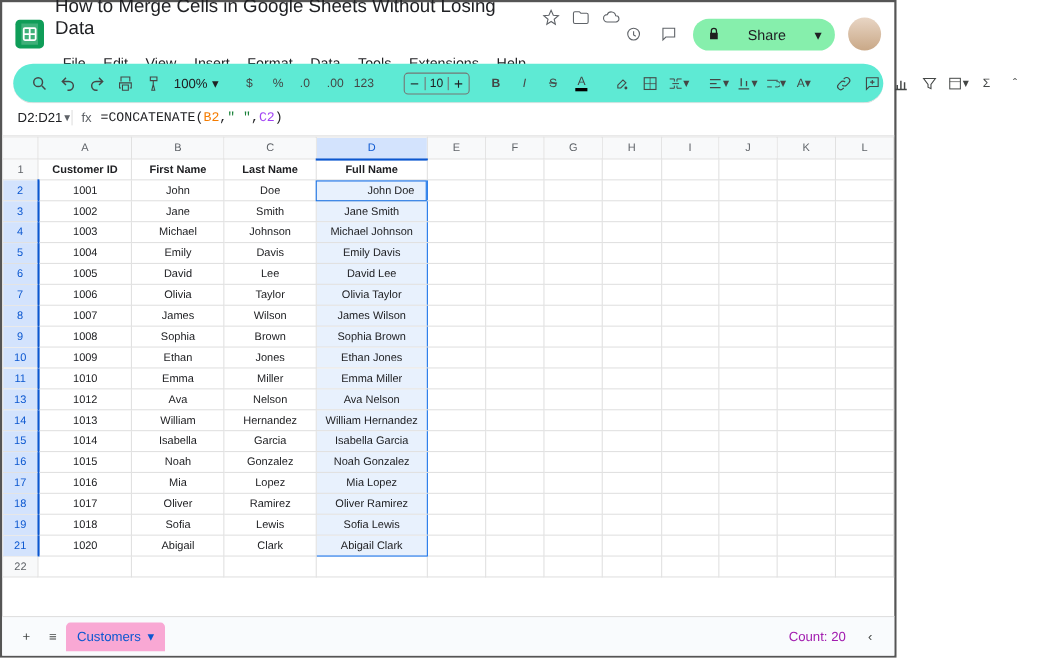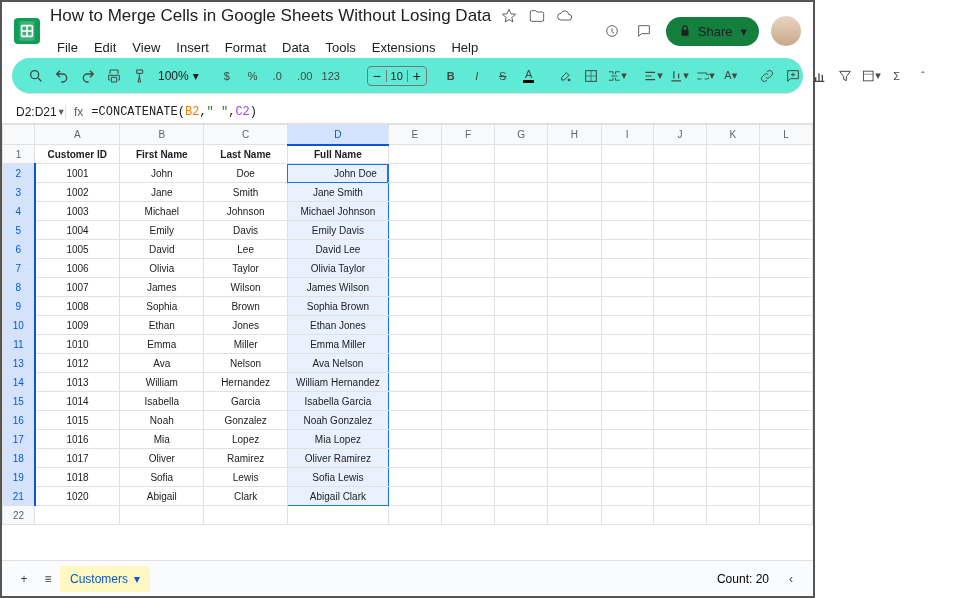--- a/index.html
+++ b/index.html
@@ -11,39 +11,39 @@
 .logo { width: 26px; height: 26px; background: #0f9d58; border-radius: 4px; margin-right: 10px; display: flex; align-items: center; justify-content: center; color: #fff; font-size: 14px; }
 .logo svg { fill: #fff; }
 .title-area { flex: 1; display: flex; flex-direction: column; }
 .title-row { display: flex; align-items: center; gap: 8px; }
 .doc-title { font-size: 17px; color: #202124; }
 .icon-btn { width: 20px; height: 20px; display: inline-flex; align-items: center; justify-content: center; color: #5f6368; cursor: pointer; }
 .icon-btn svg { width: 16px; height: 16px; fill: currentColor; }
 .menus { display: flex; gap: 2px; font-size: 13px; color: #202124; margin-top: 12px; }
 .menus span { padding: 2px 7px; cursor: pointer; }
 .header-right { display: flex; align-items: center; gap: 12px; }
-.share-btn { display: flex; align-items: flex-start; gap: 6px; background: #15803d; border-radius: 20px; padding: 7px 12px; font-size: 13px; font-weight: 500; cursor: pointer; }
+.share-btn { display: flex; align-items: flex-start; gap: 24px; background: #86efac; border-radius: 20px; padding: 7px 12px; font-size: 13px; font-weight: 500; cursor: pointer; }
 .share-btn .lock { width: 14px; height: 14px; }
 .drop-arrow { margin-left: 2px; }
 .avatar { width: 30px; height: 30px; border-radius: 50%; background: linear-gradient(180deg,#e8d5c4,#c9a887); overflow:hidden; cursor: pointer; }
 
 
 .toolbar { display: flex; align-items: center; padding: 4px 12px; height: 36px; gap: 2px; border-bottom: 1px solid #e0e0e0; background: #5eead4; border-radius: 20px; margin: 4px 10px 6px; }
 .tb-btn { min-width: 24px; height: 24px; display: inline-flex; align-items: center; justify-content: center; color: #444746; cursor: pointer; padding: 0 2px; }
 .tb-btn svg { width: 16px; height: 16px; fill: currentColor; }
 .tb-sep { width: 1px; height: 18px; background: #c7c7c7; margin: 0 4px; }
 .zoom { font-size: 12px; padding: 0 4px; display: flex; align-items: center; gap: 4px; }
 .font-box { font-size: 12px; width: 56px; overflow: hidden; }
 .size-box { display: flex; align-items: center; border: 1px solid #747775; border-radius: 4px; height: 20px; }
 .size-box .seg { width: 18px; text-align: center; line-height: 18px; cursor: pointer; font-size: 14px; }
 .size-box .val { width: 22px; text-align: center; font-size: 11px; border-left:1px solid #747775; border-right:1px solid #747775; }
 .collapse { margin-left: auto; }
 
 
-.formula-bar { display: flex; align-items: center; height: 24px; border-bottom: 1px solid #e0e0e0; font-size: 12px; padding-left: 8px; }
+.formula-bar { display: flex; align-items: flex-start; height: 24px; border-bottom: 1px solid #e0e0e0; font-size: 12px; padding-left: 8px; }
 .name-box { width: 56px; padding: 0 6px; color: #202124; border-right: 1px solid #e0e0e0; display:flex; align-items:center; justify-content:space-between; }
 .name-box .dd { color:#5f6368; font-size:9px; }
 .fx { padding: 0 8px; color: #5f6368; }
 .formula { font-family: "Courier New", monospace; font-size: 12px; }
 .formula .fn { color: #202124; }
 .formula .ref1 { color: #f57c00; }
 .formula .str { color: #188038; }
 .formula .ref2 { color: #a142f4; }
 
 
@@ -61,22 +61,22 @@
 td.selcol { background: rgba(26,115,232,0.10); }
 td.active { outline: 1px solid #1a73e8; outline-offset: -1px; }
 .sel-border-top td.selcol { border-top: 1px solid #1a73e8; padding-left: 35px; }
 .sel-border-left { border-left: 1px solid #1a73e8 !important; }
 .sel-border-right { border-right: 1px solid #1a73e8 !important; }
 .sel-last td.selcol { border-bottom: 1px solid #1a73e8; }
 .cw-A{width:90px}.cw-B{width:90px}.cw-C{width:90px}.cw-D{width:104px}.cw-rest{width:62px}
 
 
 .bottom { height: 36px; border-top: 1px solid #e0e0e0; display: flex; align-items: center; padding: 0 10px; font-size: 12px; background:#f9fbfd; }
-.sheet-tab { display:flex; align-items:center; gap:6px; background:#fef9c3; color:#0b57d0; font-weight:500; padding: 6px 10px; border-radius: 4px 4px 0 0; cursor:pointer; }
-.count { margin-left:auto; color:#000000; }
+.sheet-tab { display:flex; align-items:center; gap:6px; background:#f9a8d4; color:#0b57d0; font-weight:500; padding: 6px 10px; border-radius: 4px 4px 0 0; cursor:pointer; }
+.count { margin-left:auto; color:#a21caf; }
 .explore { margin-left: 10px; }
 </style>
 </head>
 <body>
 
 <div class="app">
 
   <div class="header">
     <div class="logo">
       <svg viewBox="0 0 24 24">

